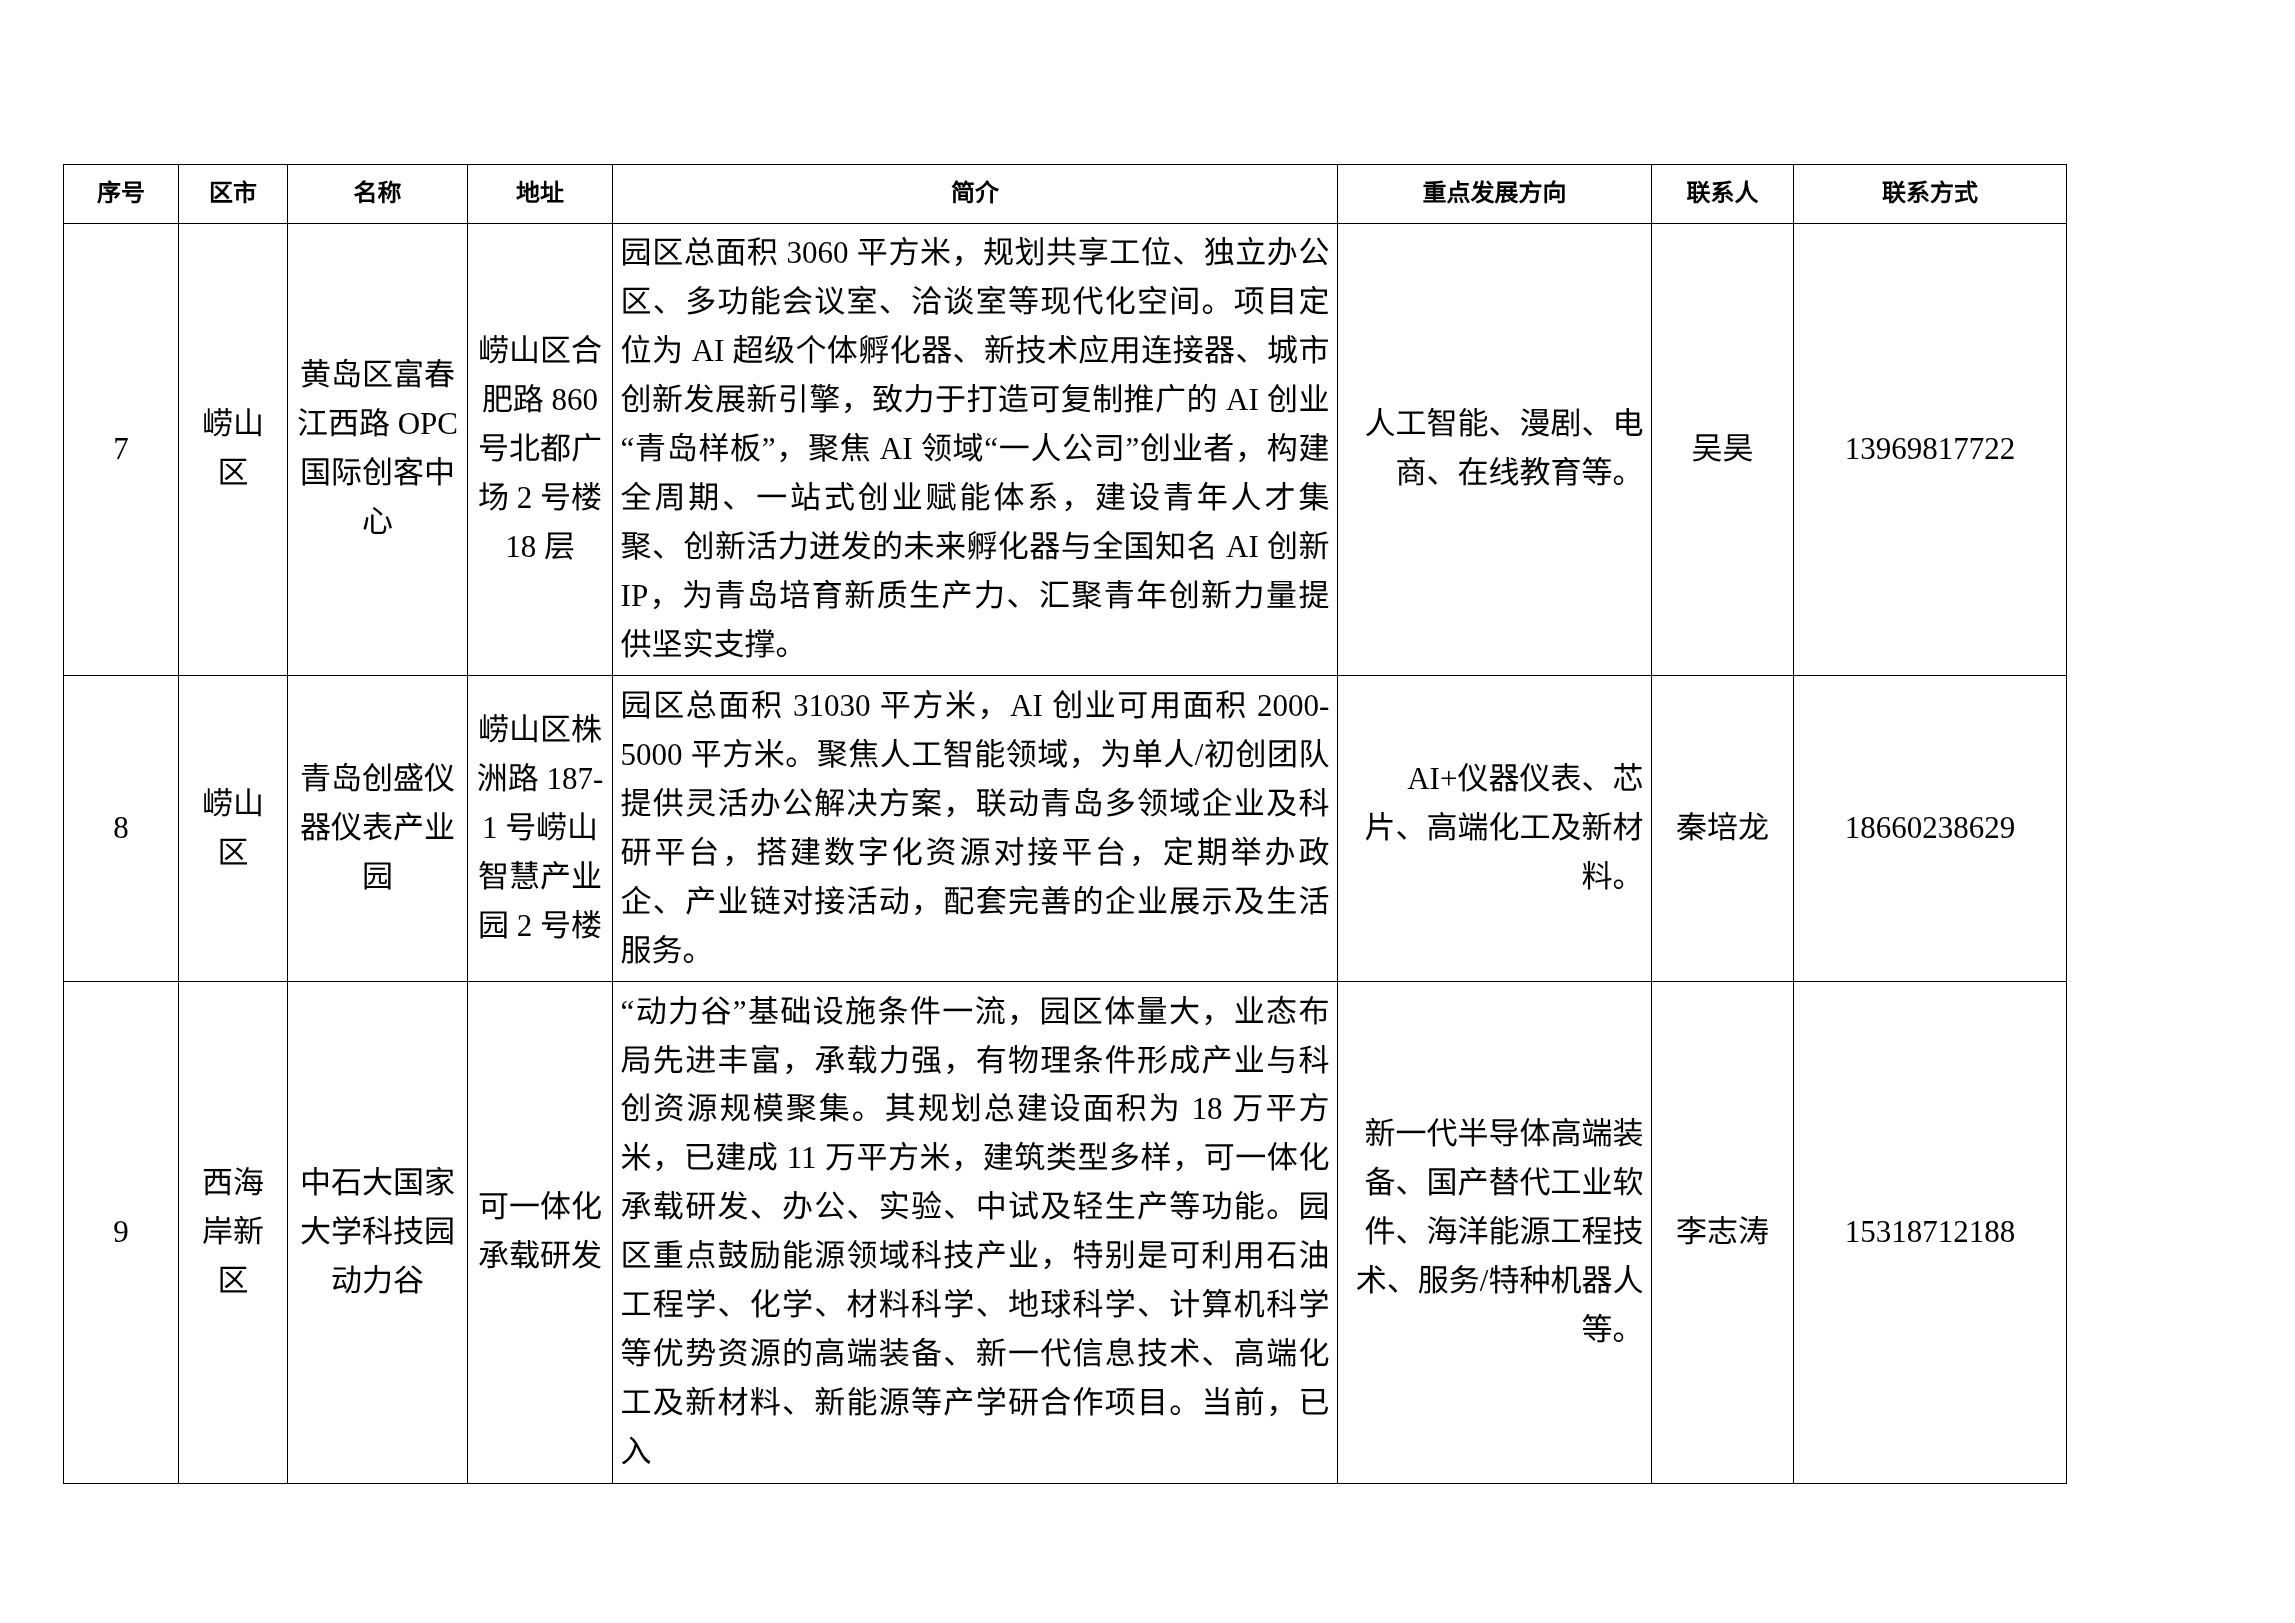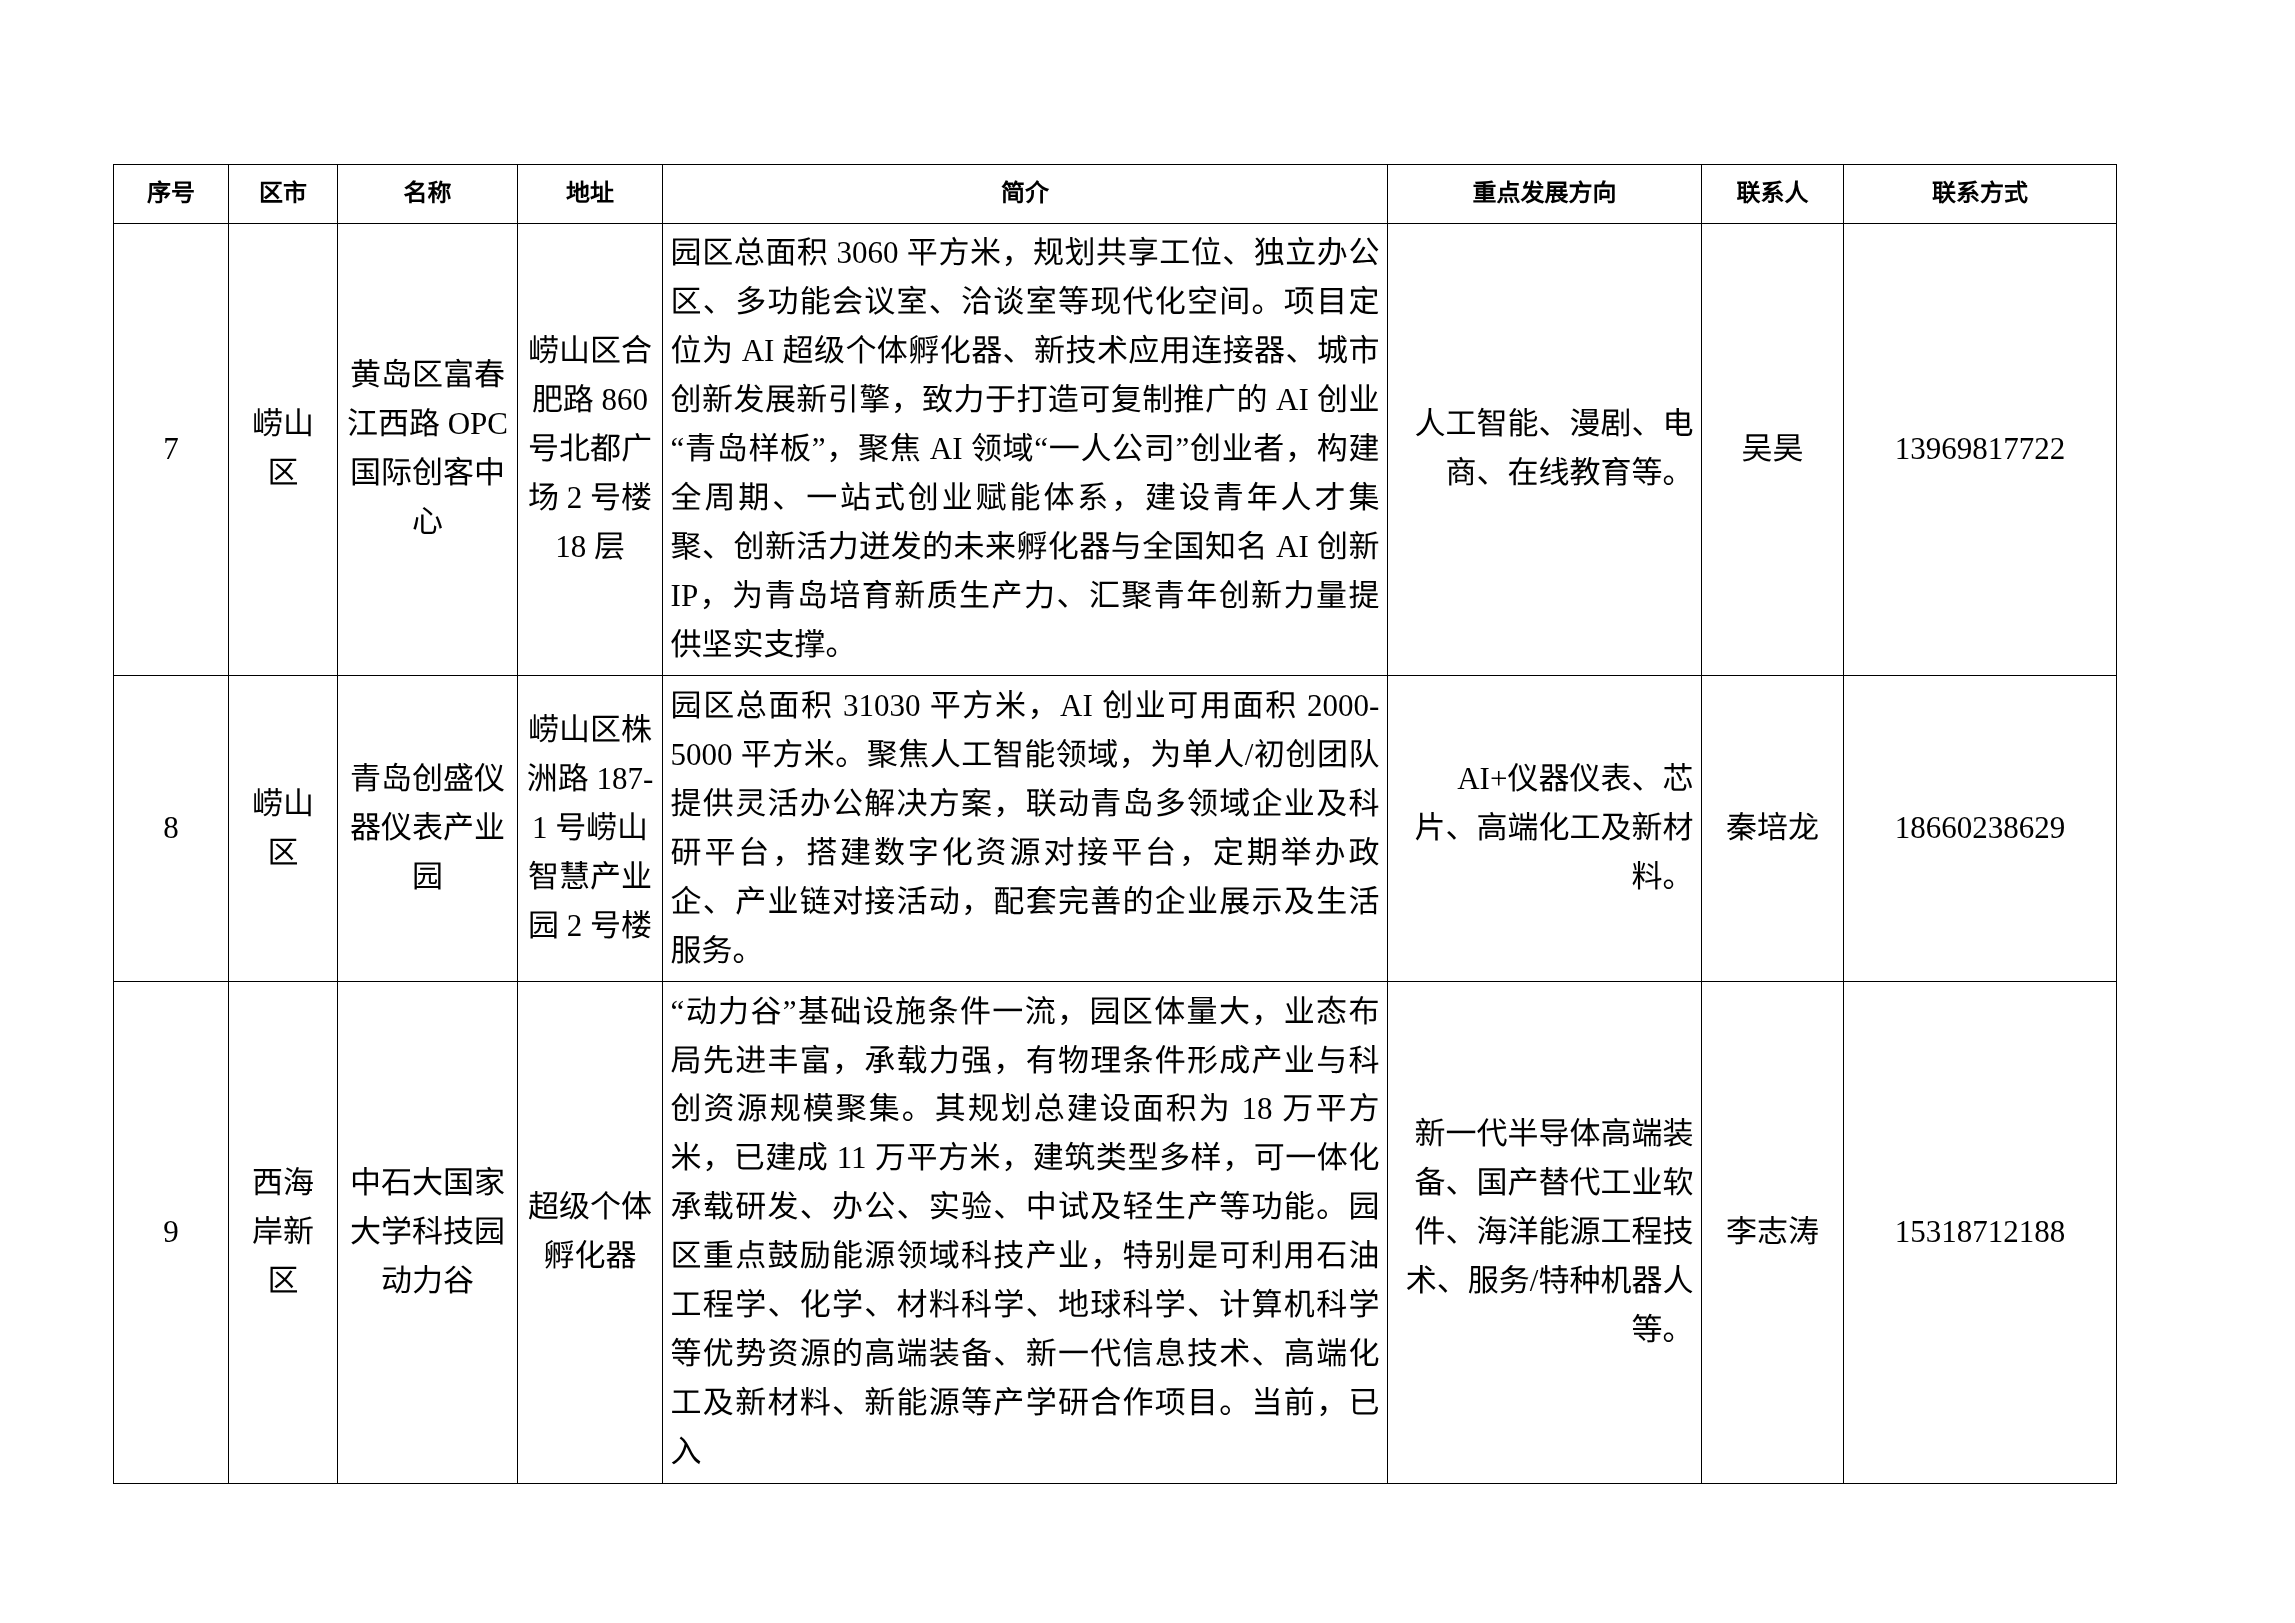--- a/index.html
+++ b/index.html
@@ -12,21 +12,21 @@
     height: 1623px;
     font-family: "Liberation Serif", "DejaVu Serif", serif;
     color: #000000;
     -webkit-font-smoothing: antialiased;
   }
   .page {
     position: relative;
     width: 1852px;
     height: 1623px;
     box-sizing: border-box;
-    padding: 164px 147px 0 113px;
+    padding: 164px 147px 0 63px;
   }
   table.doc-table {
     border-collapse: collapse;
     width: 2002px;
     table-layout: fixed;
   }
   table.doc-table th,
   table.doc-table td {
     border: 1.6px solid #000000;
     vertical-align: middle;
@@ -121,21 +121,21 @@
         <td class="addr">崂山区株洲路 187-1 号崂山智慧产业园 2 号楼</td>
         <td class="desc">园区总面积 31030 平方米，AI 创业可用面积 2000-5000 平方米。聚焦人工智能领域，为单人/初创团队提供灵活办公解决方案，联动青岛多领域企业及科研平台，搭建数字化资源对接平台，定期举办政企、产业链对接活动，配套完善的企业展示及生活服务。</td>
         <td class="focus">AI+仪器仪表、芯片、高端化工及新材料。</td>
         <td class="contact">秦培龙</td>
         <td class="phone nowrap-num">18660238629</td>
       </tr>
       <tr>
         <td class="seq">9</td>
         <td class="dist">西海岸新区</td>
         <td class="name">中石大国家大学科技园动力谷</td>
-        <td class="addr">超级个体孵化器</td>
+        <td class="addr">可一体化承载研发</td>
         <td class="desc">“动力谷”基础设施条件一流，园区体量大，业态布局先进丰富，承载力强，有物理条件形成产业与科创资源规模聚集。其规划总建设面积为 18 万平方米，已建成 11 万平方米，建筑类型多样，可一体化承载研发、办公、实验、中试及轻生产等功能。园区重点鼓励能源领域科技产业，特别是可利用石油工程学、化学、材料科学、地球科学、计算机科学等优势资源的高端装备、新一代信息技术、高端化工及新材料、新能源等产学研合作项目。当前，已入</td>
         <td class="focus">新一代半导体高端装备、国产替代工业软件、海洋能源工程技术、服务/特种机器人等。</td>
         <td class="contact">李志涛</td>
         <td class="phone nowrap-num">15318712188</td>
       </tr>
     </tbody>
   </table>
 </div>
 
 

